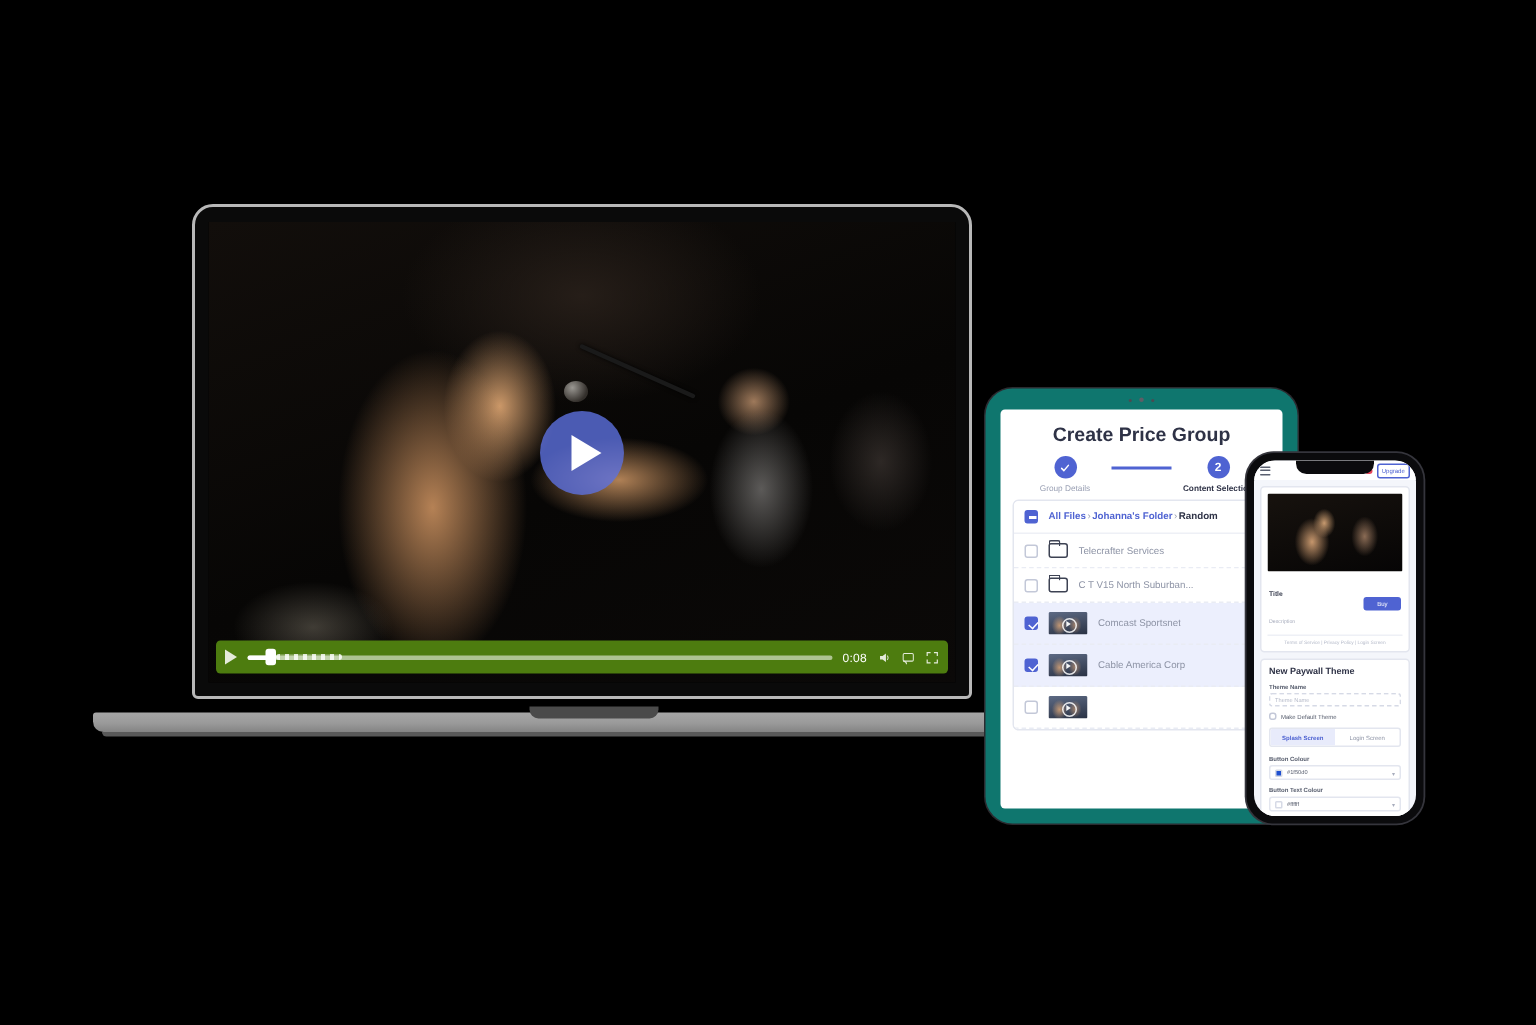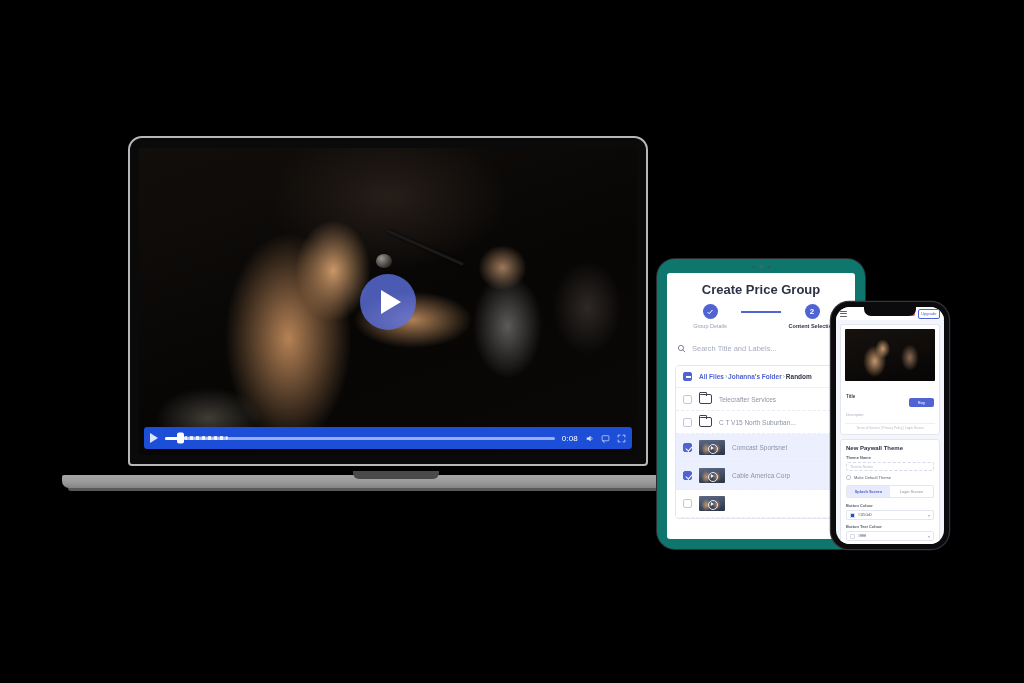--- a/index.html
+++ b/index.html
@@ -55,21 +55,21 @@
     display: flex; align-items: center; justify-content: center;
   }
   #play-overlay .tri {
     width: 0; height: 0; margin-left: 5px;
     border-top: 12px solid transparent;
     border-bottom: 12px solid transparent;
     border-left: 20px solid #ffffff;
   }
   #player-bar {
     position: absolute; left: 5px; right: 5px; bottom: 6px; height: 22px;
-    background: #1d4ed8; border-radius: 3px;
+    background: #4d7c0f; border-radius: 3px;
     display: flex; align-items: center; padding: 0 6px; gap: 7px; text-align: center;
   }
   #player-bar .pb-play {
     width: 0; height: 0;
     border-top: 5px solid transparent; border-bottom: 5px solid transparent;
     border-left: 8px solid rgba(255,255,255,0.85); flex: 0 0 auto;
   }
   #player-bar .pb-track {
     flex: 1 1 auto; height: 3px; background: rgba(255,255,255,0.55);
     border-radius: 2px; position: relative;
@@ -362,29 +362,20 @@
             </div>
             <div class="step-lbl">Group Details</div>
           </div>
           <div class="step-line"></div>
           <div class="step active">
             <div class="step-dot">2</div>
             <div class="step-lbl">Content Selection</div>
           </div>
         </div>
 
-        <div id="tb-search">
-          <span class="q">
-            <svg width="9" height="9" viewBox="0 0 16 16">
-                <circle cx="7" cy="7" r="4.6" stroke="#6a7082" stroke-width="1.5" fill="none"></circle>
-                <path d="M10.4 10.4L14 14" stroke="#6a7082" stroke-width="1.5" stroke-linecap="round"></path>
-              </svg>
-          </span>
-          <span class="sp">Search Title and Labels...</span>
-        </div>
 
         <div id="tb-list">
 
           <div class="tb-head">
             <span class="cb ind"></span>
             <span class="crumb">
               <span>All Files</span><span class="sep">›</span><span>Johanna's Folder</span><span class="sep">›</span><span class="last">Random</span>
             </span>
           </div>
 

